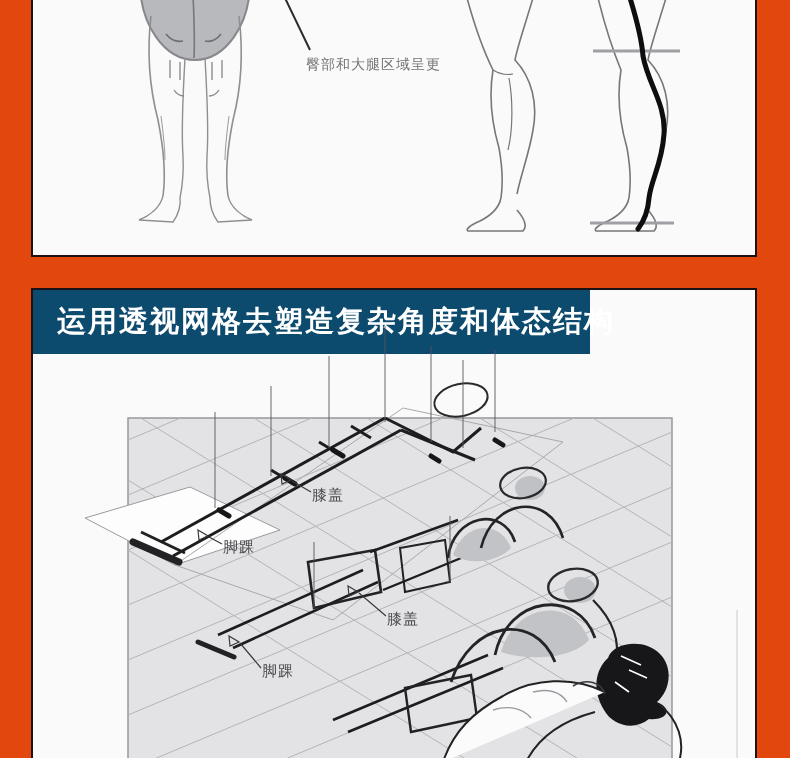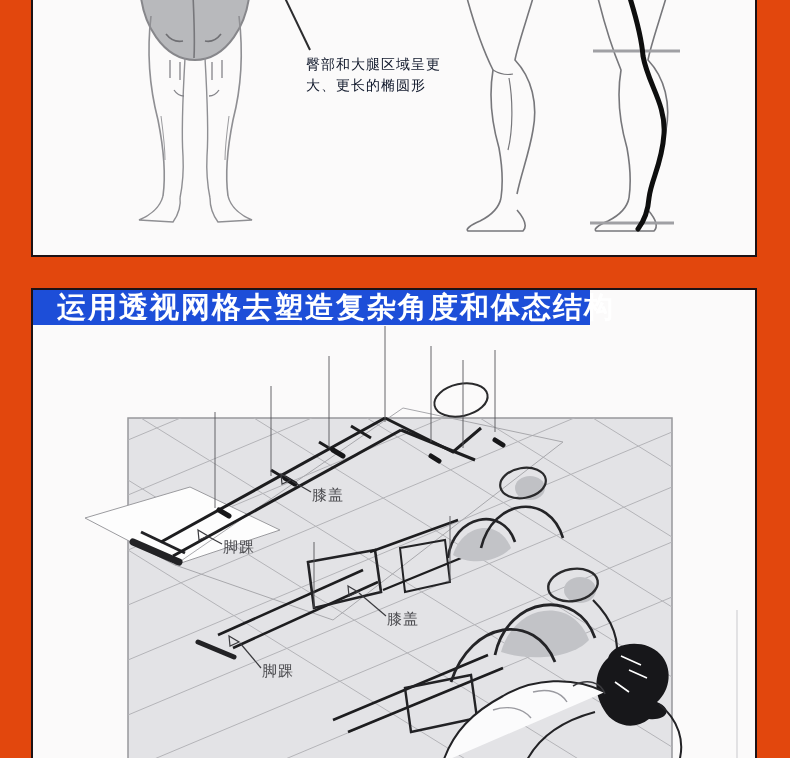--- a/index.html
+++ b/index.html
@@ -19,29 +19,29 @@
     box-sizing:content-box;
   }
   .panel-top{ top:-4px; height:257px; }
   .panel-bottom{ top:288px; height:478px; }
   .art{position:absolute;left:0;top:0;}
   .annotation{
     position:absolute;
     left:273px;top:56px;
     font-size:14px;
     line-height:21px;
-    color:#0f172a;
+    color:#737373;
     letter-spacing:1px;
     white-space:nowrap;
   }
   .title-bar{
     position:absolute;
     left:0;top:0;
-    width:557px;height:35px;
-    background:#1d4ed8;
+    width:557px;height:64px;
+    background:#0c4a6e;
     display:flex;
     align-items:center;
   }
   .title-bar span{
     color:#ffffff;
     font-weight:bold;
     font-size:29px;
     letter-spacing:2px;
     padding-left:24px;
     white-space:nowrap;
@@ -99,21 +99,20 @@
         <path d="M51,200 C49,210 42,217 30,223 C21,227 15,231 18,233 L76,233 C81,228 76,219 70,212"></path>
       </g>
       <path d="M15,53 L102,53" stroke="#a0a0a4" stroke-width="3"></path>
       <path d="M12,225 L96,225" stroke="#a0a0a4" stroke-width="3"></path>
       <path d="M52,0 C60,26 64,45 65,58 C70,86 88,106 86,136 C84,166 73,182 71,200 C70,214 66,223 60,231" stroke="#0e0e0e" stroke-width="5" fill="none" stroke-linecap="round"></path>
     </g>
   </svg>
 
   <div class="annotation">
     <div>臀部和大腿区域呈更</div>
-    <div>大、更长的椭圆形</div>
   </div>
 </div>
 
 <div class="panel panel-bottom">
 
   <div class="title-bar">
     <span>运用透视网格去塑造复杂角度和体态结构</span>
   </div>
 
   <svg class="art" width="722" height="478" viewBox="0 0 722 478">

